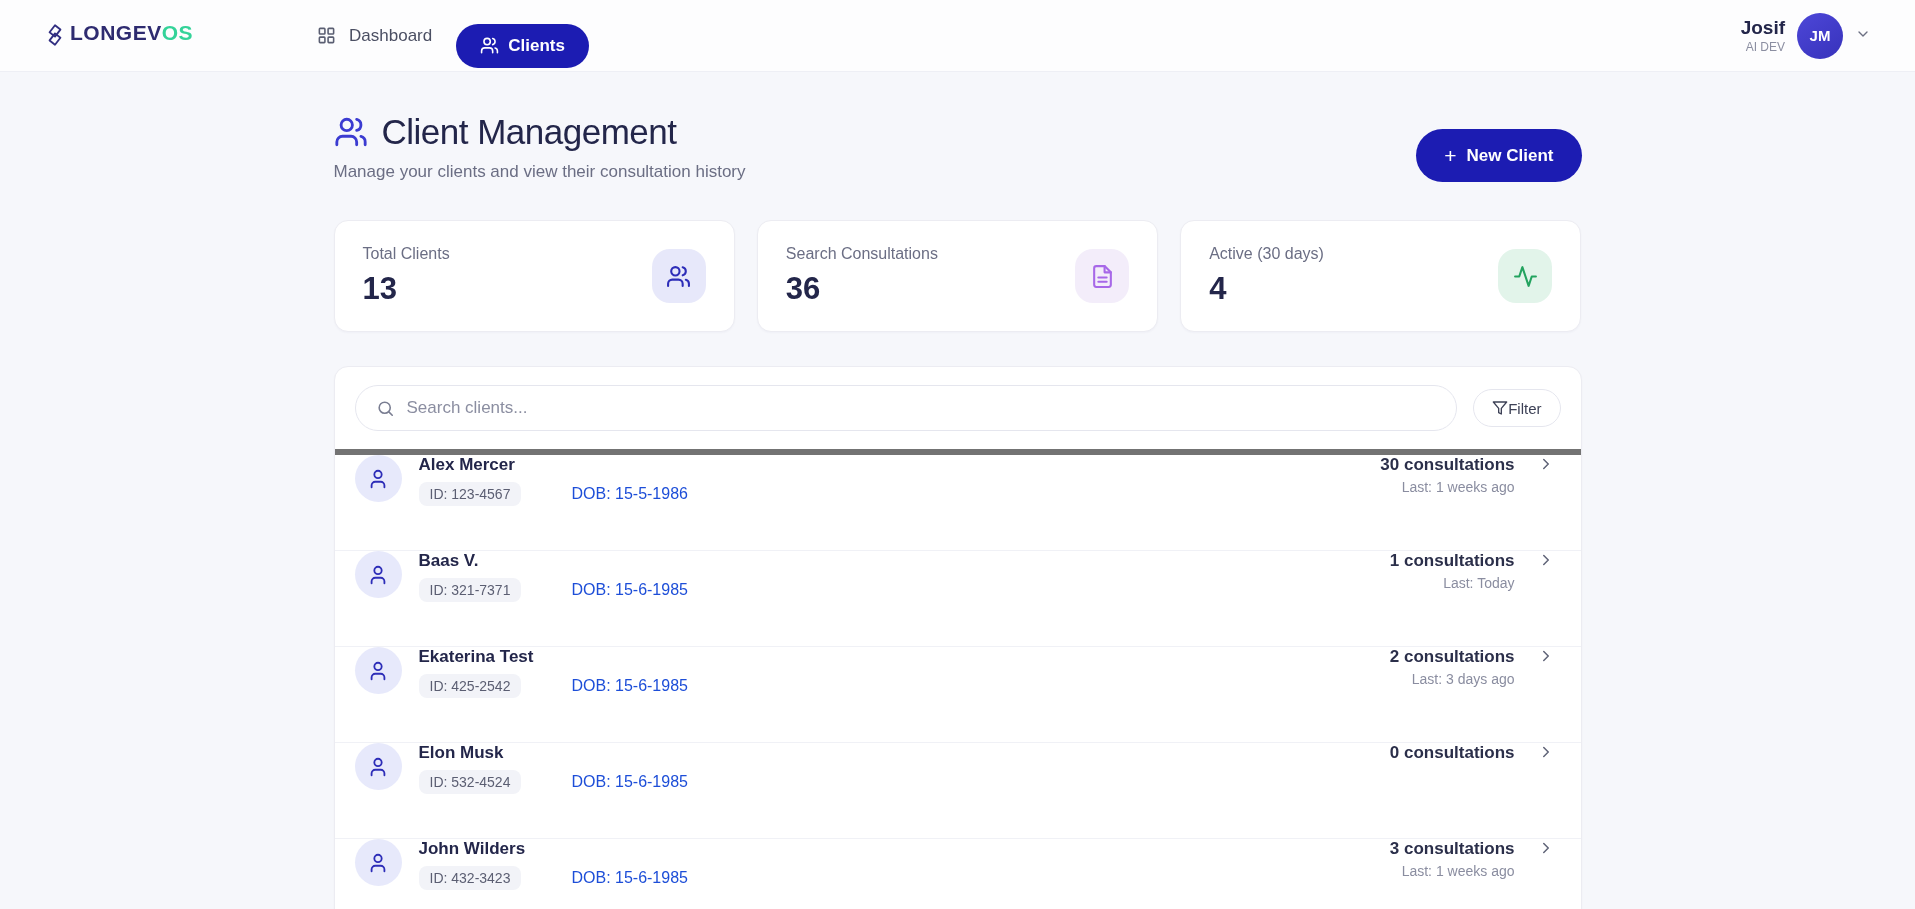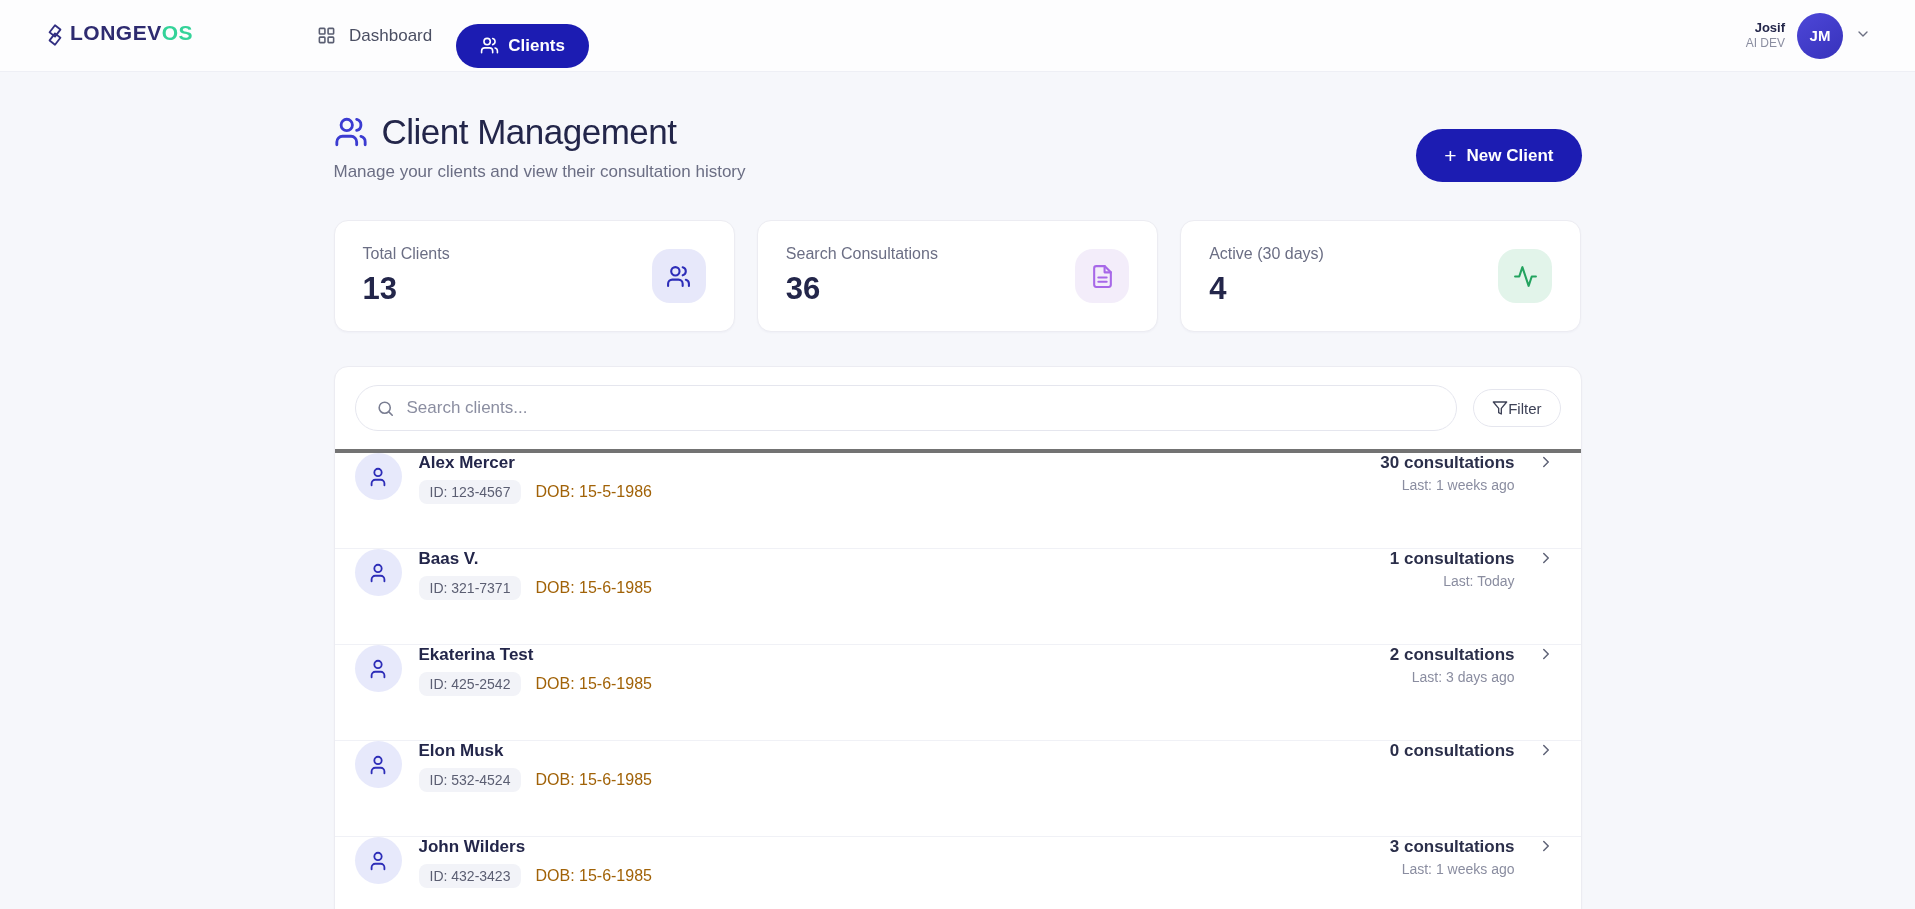--- a/index.html
+++ b/index.html
@@ -32,21 +32,21 @@
     display: flex; align-items: center; gap: 9px;
     background: #1c1cb2; color: #ffffff; font-size: 17px; font-weight: 600;
     padding: 12px 24px; border-radius: 26px; cursor: pointer; border: none;
     font-family: "Liberation Sans", sans-serif;
     margin-top: 20px;
   }
   .nav-pill svg { width: 19px; height: 19px; stroke: #ffffff; }
   .nav-spacer { flex: 1; }
   .user-block { display: flex; align-items: center; gap: 12px; }
   .user-meta { text-align: right; line-height: 1.25; }
-  .user-name { font-size: 13px; font-weight: 700; color: #23264a; }
+  .user-name { font-size: 19px; font-weight: 700; color: #23264a; }
   .user-role { font-size: 12px; color: #8b8ea1; }
   .avatar-circle {
     width: 46px; height: 46px; border-radius: 50%;
     background: linear-gradient(145deg, #4d47d8, #3732bb);
     color: #fff; font-size: 15px; font-weight: 700;
     display: flex; align-items: center; justify-content: center; cursor: pointer;
   }
   .chev-down svg { width: 16px; height: 16px; stroke: #6b6f83; }
 
   
@@ -78,21 +78,21 @@
   .tint-indigo { background: #e7e8fa; } .tint-indigo svg { stroke: #2d2db8; }
   .tint-purple { background: #f3edfa; } .tint-purple svg { stroke: #a768e8; }
   .tint-green  { background: #e2f4ea; } .tint-green svg  { stroke: #23a35f; }
 
   
   .panel {
     background: #ffffff; border: 1px solid #ececf2; border-radius: 14px;
     margin-top: 34px; box-shadow: 0 1px 2px rgba(30,35,80,0.03);
     min-height: 620px; overflow: hidden;
   }
-  .search-row { display: flex; align-items: center; gap: 16px; padding: 18px 20px; border-bottom: 4px solid #737373; }
+  .search-row { display: flex; align-items: center; gap: 16px; padding: 18px 20px; border-bottom: 6px solid #737373; }
   .search-box {
     flex: 1; display: flex; align-items: center; gap: 12px;
     border: 1px solid #e5e6ee; border-radius: 24px; height: 46px; padding: 0 20px; background: #fff;
   }
   .search-box svg { width: 19px; height: 19px; stroke: #7a7e92; flex: none; }
   .search-box input {
     border: none; outline: none; flex: 1; font-size: 17px; color: #23264a; background: transparent;
     font-family: "Liberation Sans", sans-serif;
   }
   .search-box input::placeholder { color: #8b8ea1; }
@@ -113,21 +113,21 @@
     display: flex; align-items: center; justify-content: center; flex: none;
   }
   .row-avatar svg { width: 22px; height: 22px; stroke: #2d2db8; }
   .row-main { margin-left: 17px; flex: 1; }
   .row-name { font-size: 17px; font-weight: 700; color: #23264a; }
   .row-meta { display: flex; align-items: center; gap: 14px; margin-top: 7px; }
   .id-badge {
     background: #f2f3f8; border-radius: 8px; padding: 4px 11px;
     font-size: 14px; color: #5b5e72;
   }
-  .dob-text { font-size: 16px; color: #a16207; }
+  .dob-text { font-size: 16px; color: #1d4ed8; margin-left: 36px; }
   .row-right { text-align: right; margin-right: 22px; }
   .row-consults { font-size: 17px; font-weight: 700; color: #2b2f4a; }
   .row-last { font-size: 14px; color: #8a8da0; margin-top: 4px; }
   .row-last:empty { display: none; }
   .row-chev svg { width: 18px; height: 18px; stroke: #5f6377; }
 </style>
 </head>
 <body>
 
 <header class="topnav">

